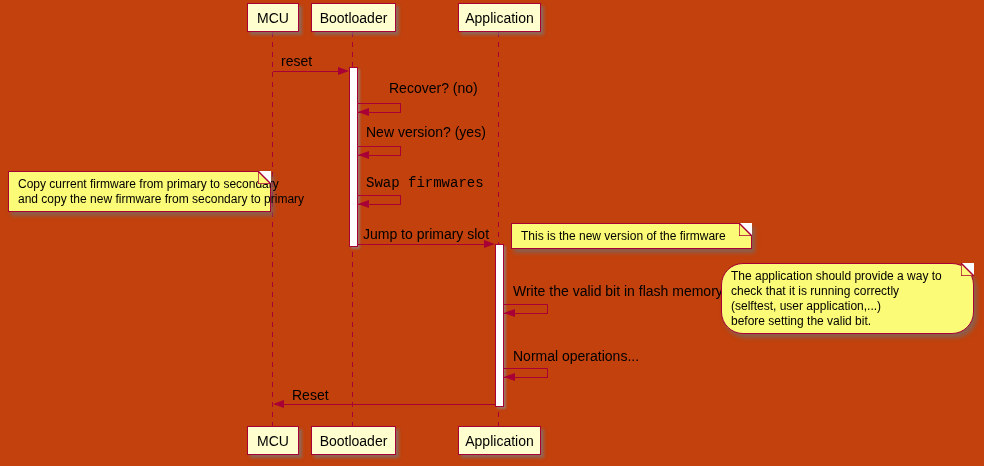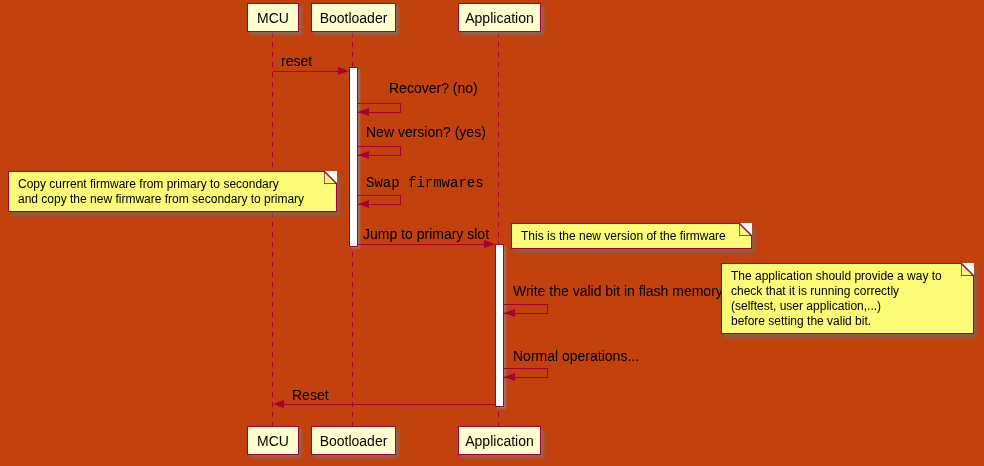--- a/index.html
+++ b/index.html
@@ -125,38 +125,38 @@
   <div class="ah-l" style="left:504px;top:309px;"></div>
 
   <div class="mlabel" style="left:513px;top:349px;">Normal operations...</div>
   <div class="loop" style="left:504px;top:368px;width:44px;height:10px;"></div>
   <div class="ah-l" style="left:504px;top:373px;"></div>
 
   <div class="mlabel" style="left:292px;top:388px;">Reset</div>
   <div class="hline" style="left:283px;top:404px;width:212px;"></div>
   <div class="ah-l" style="left:273px;top:400px;"></div>
 
-  <div class="note" style="left:8px;top:171px;width:329px;box-sizing:border-box;">
+  <div class="note" style="left:8px;top:171px;width:263px;box-sizing:border-box;">
     <svg class="fold" width="13" height="13" viewBox="0 0 13 13">
       <path d="M0,0 L13,0 L13,13 Z" fill="#ffffff"></path>
       <path d="M0,0 L13,13 L0,13 Z" fill="#FBFB77" stroke="#A80036" stroke-width="1.4"></path>
     </svg>
     <div>Copy current firmware from primary to secondary</div>
     <div>and copy the new firmware from secondary to primary</div>
   </div>
 
   <div class="note" style="left:511px;top:223px;width:241px;box-sizing:border-box;">
     <svg class="fold" width="13" height="13" viewBox="0 0 13 13">
       <path d="M0,0 L13,0 L13,13 Z" fill="#ffffff"></path>
       <path d="M0,0 L13,13 L0,13 Z" fill="#FBFB77" stroke="#A80036" stroke-width="1.4"></path>
     </svg>
     <div>This is the new version of the firmware</div>
   </div>
 
-  <div class="note" style="left:721px;top:263px;width:253px;box-sizing:border-box;">
+  <div class="note" style="left:721px;top:263px;width:253px;box-sizing:border-box;border-radius:22px;">
     <svg class="fold" width="13" height="13" viewBox="0 0 13 13">
       <path d="M0,0 L13,0 L13,13 Z" fill="#ffffff"></path>
       <path d="M0,0 L13,13 L0,13 Z" fill="#FBFB77" stroke="#A80036" stroke-width="1.4"></path>
     </svg>
     <div>The application should provide a way to</div>
     <div>check that it is running correctly</div>
     <div>(selftest, user application,...)</div>
     <div>before setting the valid bit.</div>
   </div>
 

